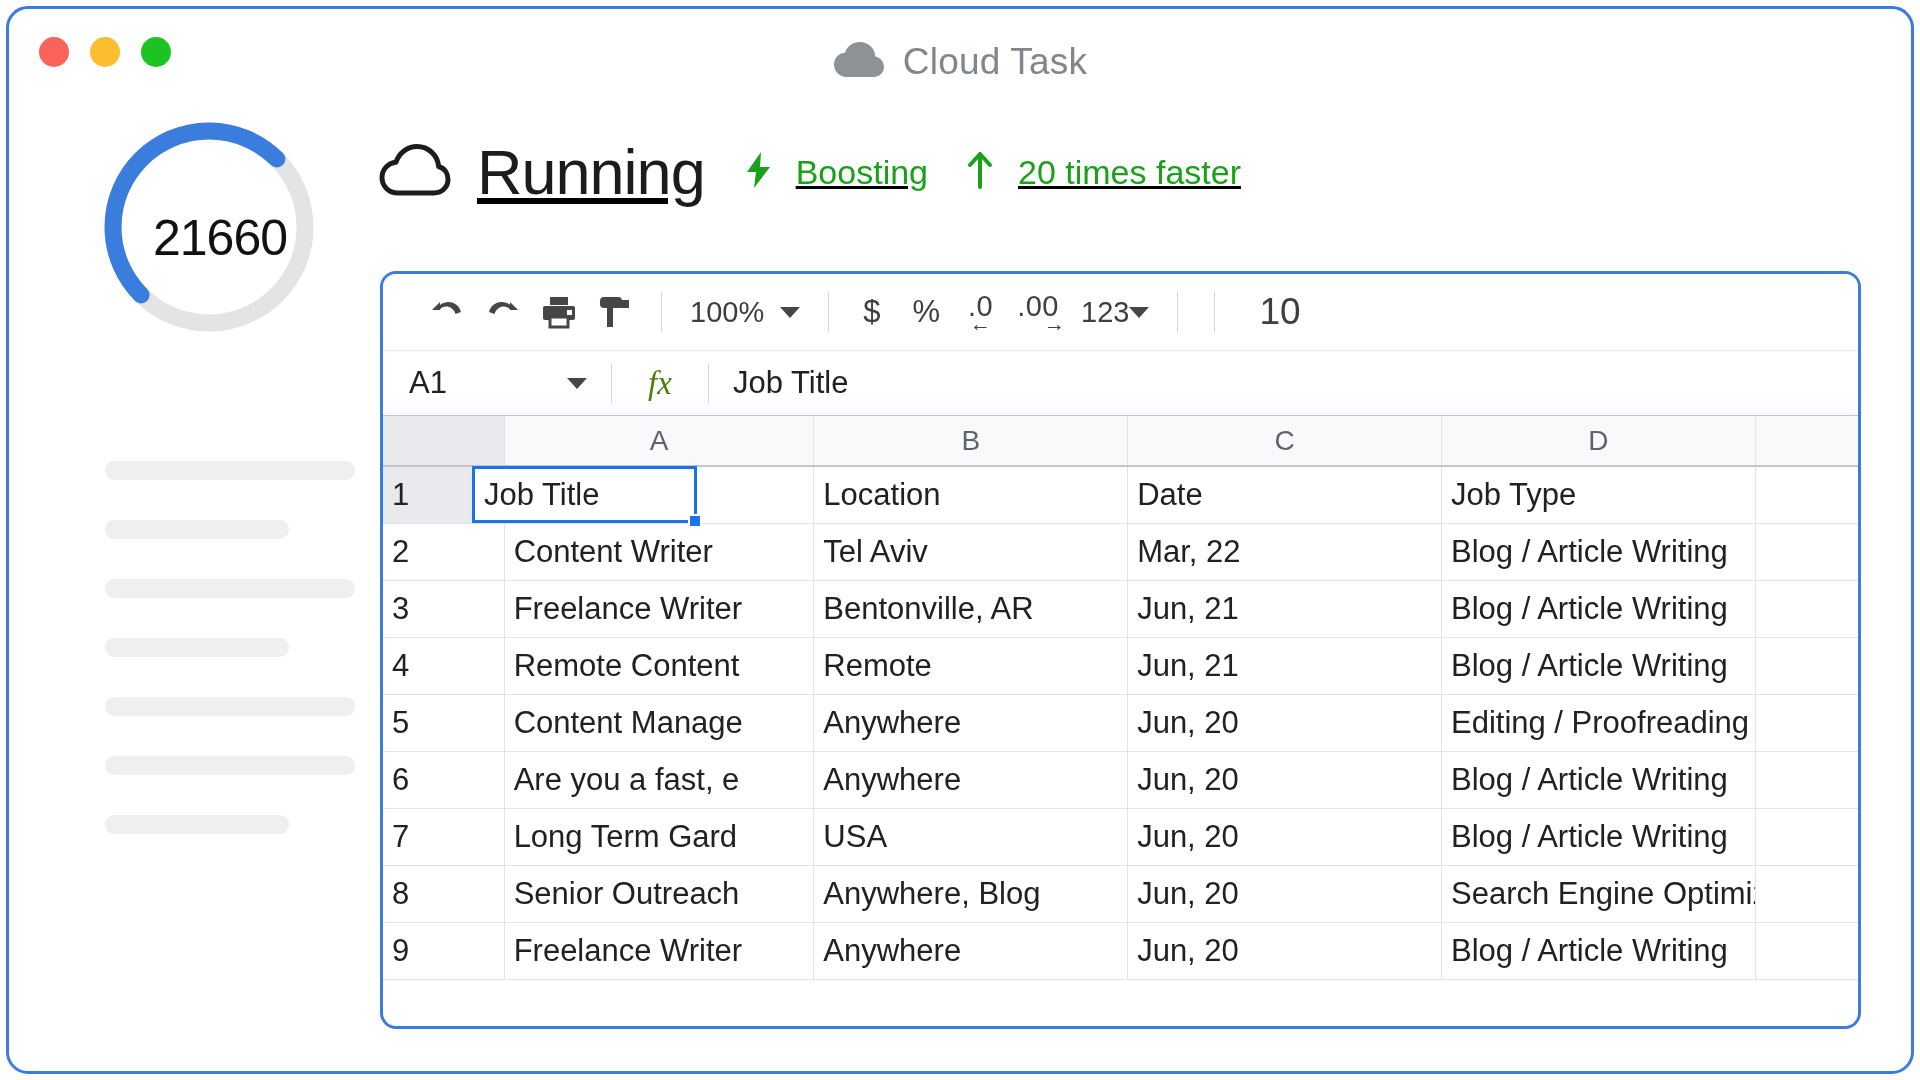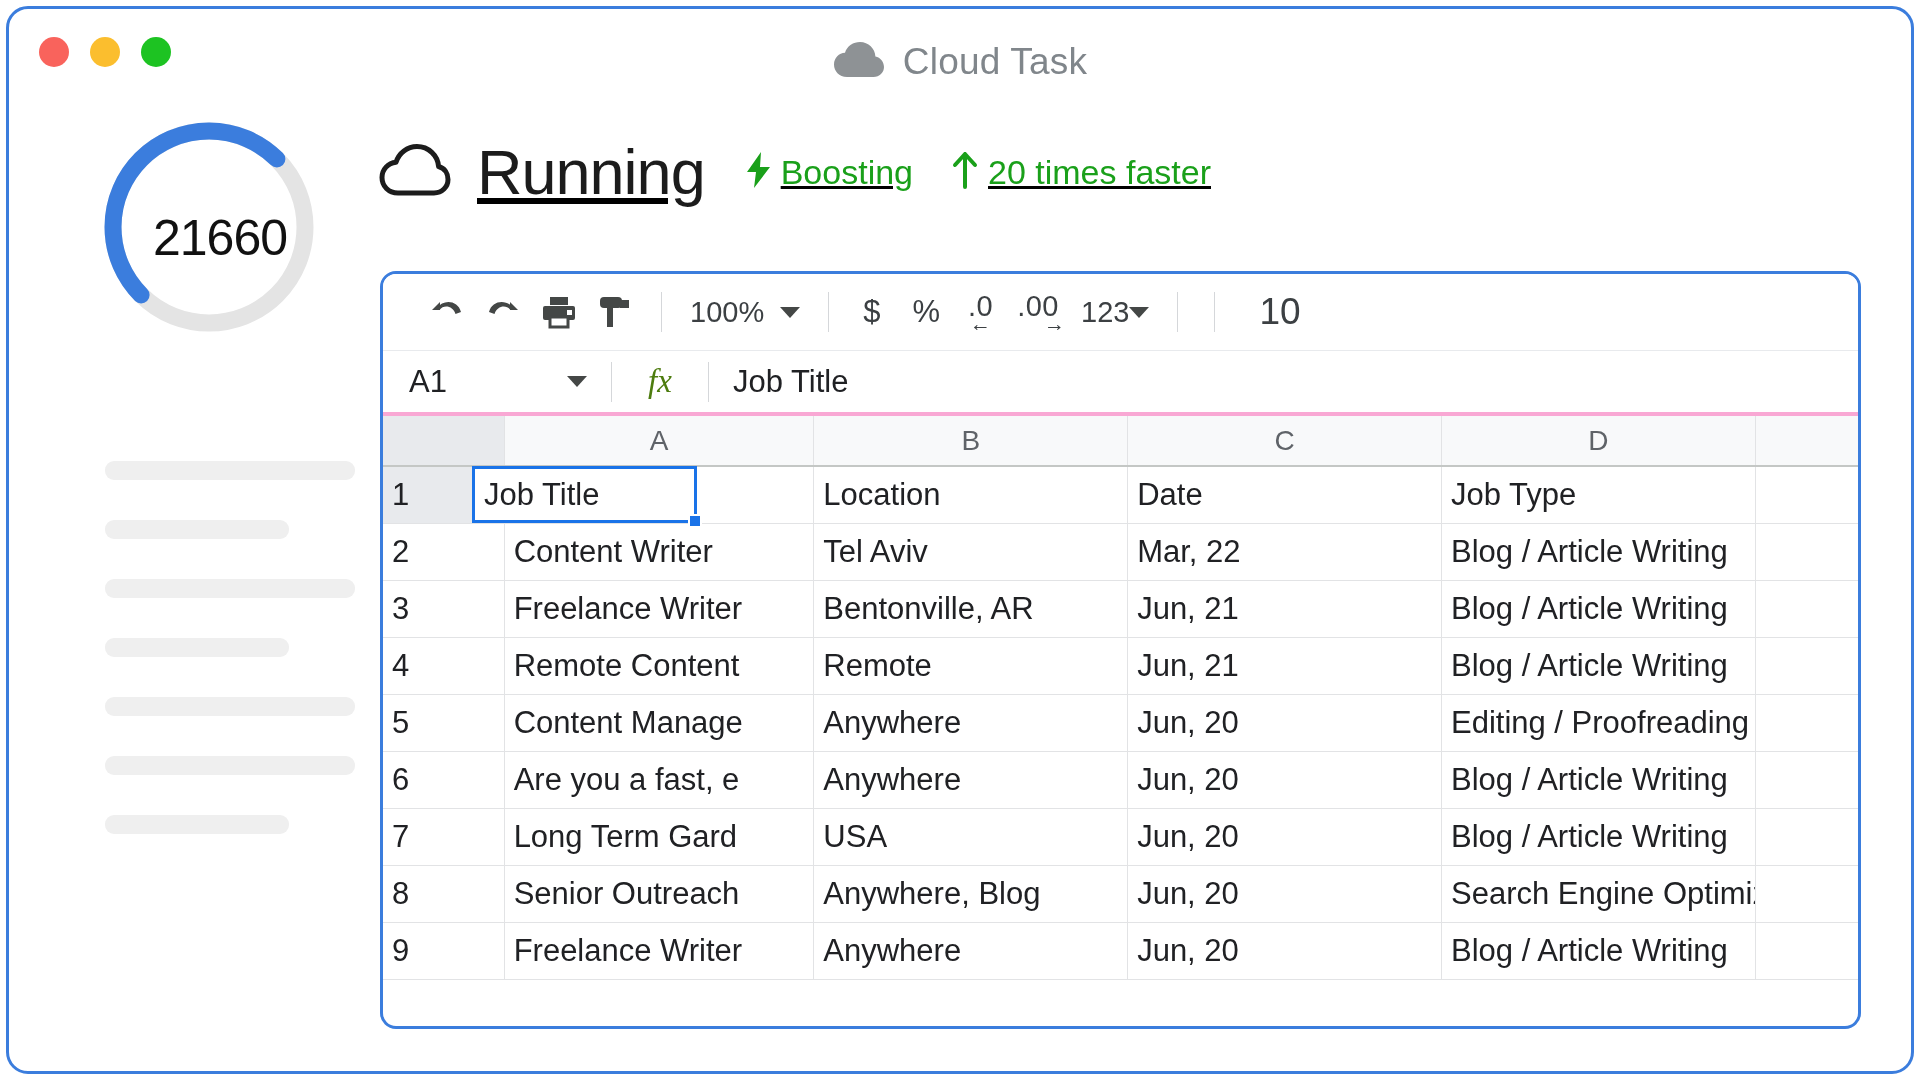--- a/index.html
+++ b/index.html
@@ -93,21 +93,21 @@
   .status-title {
     font-size: 63px;
     font-weight: 500;
     color: #1c1c1c;
     letter-spacing: -1px;
     line-height: 1;
   }
   .badge {
     display: flex;
     align-items: center;
-    gap: 9px;
+    gap: 24px;
     color: #1aa01a;
     font-size: 34px;
     line-height: 1;
   }
   .badge.boosting { margin-left: 14px; }
   .badge.faster { margin-left: 12px; }
 
   
   .sheet-panel {
     position: absolute;
@@ -200,21 +200,21 @@
   .tb-size {
     font-size: 37px; color: #3c4043; padding: 0 26px;
   }
 
   
   .formula-bar {
     height: 66px;
     display: flex;
     align-items: center;
     border-top: 1px solid #e8eaed;
-    border-bottom: 4px solid #f9a8d4;
+    border-bottom: 1px solid #f9a8d4;
     background: #fff;
   }
   .namebox {
     width: 228px;
     display: flex;
     align-items: center;
     justify-content: space-between;
     padding: 0 24px 0 26px;
     font-size: 31px;
     color: #202124;

